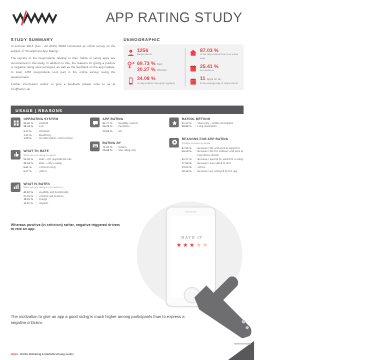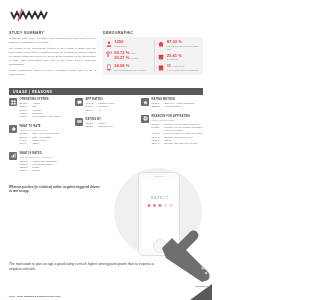--- a/index.html
+++ b/index.html
@@ -299,20 +299,21 @@
 
 <div id="page">
 
   <div id="header">
     <div id="logo-wrap">
       <svg class="logo-svg" width="44" height="14" viewBox="0 0 88 28">
         <path d="M2 8 L8 20 L14 8 L20 20 L26 8 L32 20 L38 8 L44 20 L50 8 L56 20 L62 8 L68 20 L74 8" fill="none" stroke="#2d2d2f" stroke-width="3.4" stroke-linejoin="miter"></path>
         <path d="M24 2 L16 26" fill="none" stroke="#e8454a" stroke-width="2.6"></path>
       </svg>
     </div>
+    <div id="main-title">APP RATING STUDY</div>
   </div>
 
   <div id="top-cols">
 
     <div id="study-col">
       <div class="sec-label">STUDY SUMMARY</div>
       <div class="body-para">In summer 2015 (Jun - Jul 2015) WMM conducted an online survey on the subject of "Smartphone App Rating".</div>
       <div class="body-para">The reports of the respondents relating to their habits of rating apps are documented in this study, in addition to this, the reasons for giving a positive or negative rating were surveyed, as well as the feedback on the app makers. In total, 1256 respondents took part in the online survey, using the questionnaire.</div>
       <div class="body-para">Further information and/or to give a feedback please write to us at info@wmm.de</div>
     </div>

